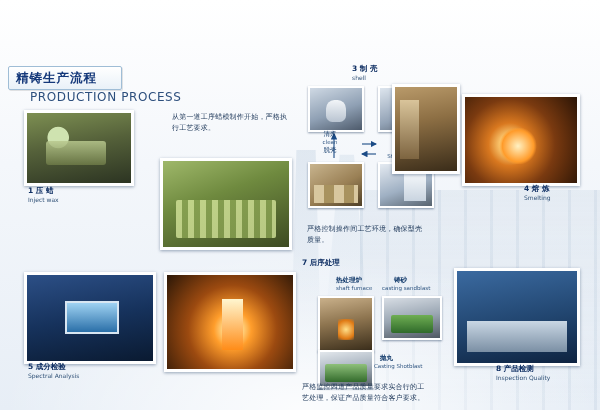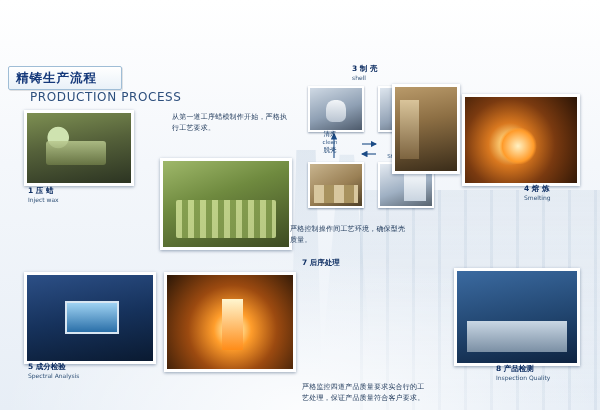--- a/index.html
+++ b/index.html
@@ -238,21 +238,21 @@
     </div>
     <div class="sg-lbl" style="left:70px;top:80px;width:64px;">
       <span>淋砂</span>
       <span class="en">Struccoing</span>
     </div>
     <div class="sg-lbl" style="left:2px;top:82px;width:56px;">
       <span>脱壳</span>
     </div>
   </div>
 
-  <div class="body-text" style="left:290px;top:224px;width:120px;">严格控制操作间工艺环境，确保型壳质量。</div>
+  <div class="body-text" style="left:307px;top:224px;width:120px;">严格控制操作间工艺环境，确保型壳质量。</div>
 
   <div class="photo p-room" style="left:392px;top:84px;width:62px;height:84px;"></div>
 
   <div class="photo p-smelt" style="left:462px;top:94px;width:112px;height:86px;">
     <div class="inner"></div>
   </div>
   <div class="lbl" style="left:524px;top:184px;width:70px;">
     <span class="cn">
       <span class="num">4</span>
       <span>熔 炼</span>
@@ -275,20 +275,34 @@
     <div class="inner"></div>
   </div>
 
   <div class="lbl" style="left:302px;top:258px;width:78px;">
     <span class="cn">
       <span class="num">7</span>
       <span>后序处理</span>
     </span>
   </div>
 
+  <div id="post-group">
+    <div class="tiny-cn" style="position:absolute;left:36px;top:18px;">热处理炉</div>
+    <div class="tiny-en" style="position:absolute;left:36px;top:27px;">shaft furnace</div>
+
+    <div class="tiny-cn" style="position:absolute;left:94px;top:18px;">铸砂</div>
+    <div class="tiny-en" style="position:absolute;left:82px;top:27px;">casting sandblast</div>
+
+    <div class="sg-photo p-furnace" style="left:18px;top:38px;width:52px;height:52px;"></div>
+    <div class="sg-photo p-sandblast" style="left:82px;top:38px;width:56px;height:40px;"></div>
+    <div class="sg-photo p-shotblast" style="left:18px;top:92px;width:52px;height:34px;"></div>
+
+    <div class="tiny-cn" style="position:absolute;left:80px;top:96px;">抛丸</div>
+    <div class="tiny-en" style="position:absolute;left:74px;top:105px;">Casting Shotblast</div>
+  </div>
 
   <div class="body-text" style="left:302px;top:382px;width:128px;">严格监控四道产品质量要求实合行的工艺处理，保证产品质量符合客户要求。</div>
 
   <div class="photo p-inspect" style="left:454px;top:268px;width:120px;height:92px;">
     <div class="inner"></div>
   </div>
   <div class="lbl" style="left:496px;top:364px;width:92px;">
     <span class="cn">
       <span class="num">8</span>
       <span>产品检测</span>

